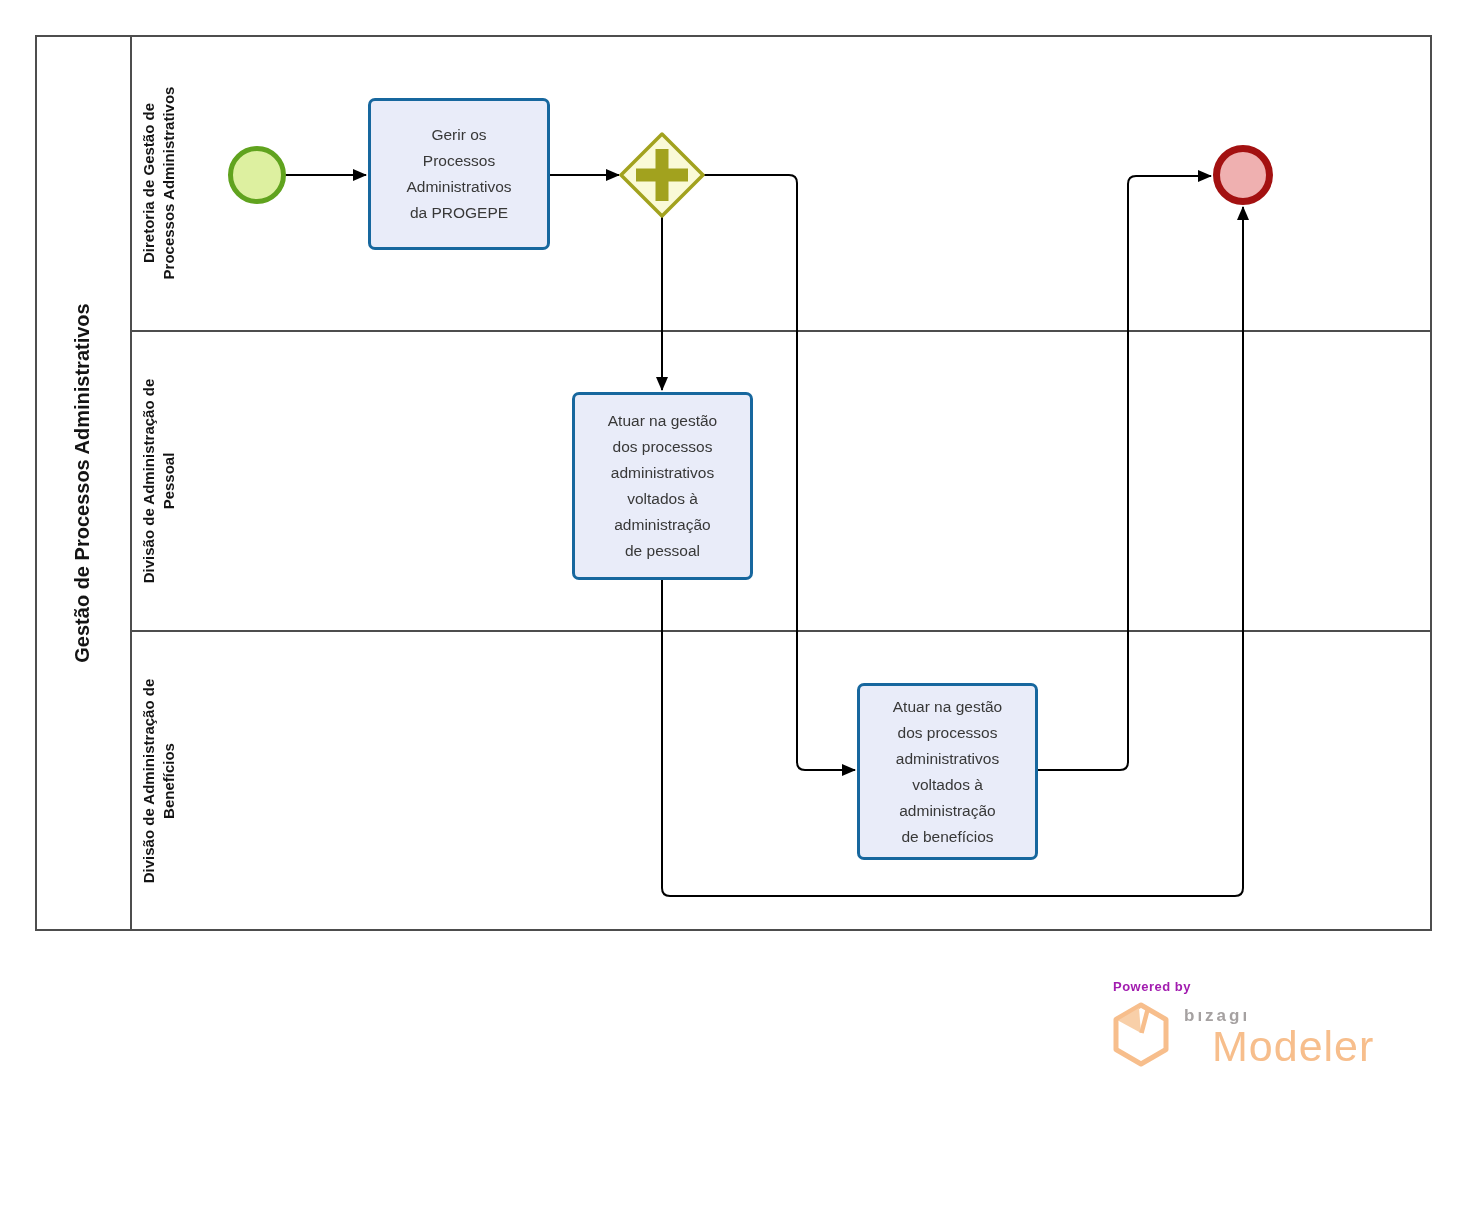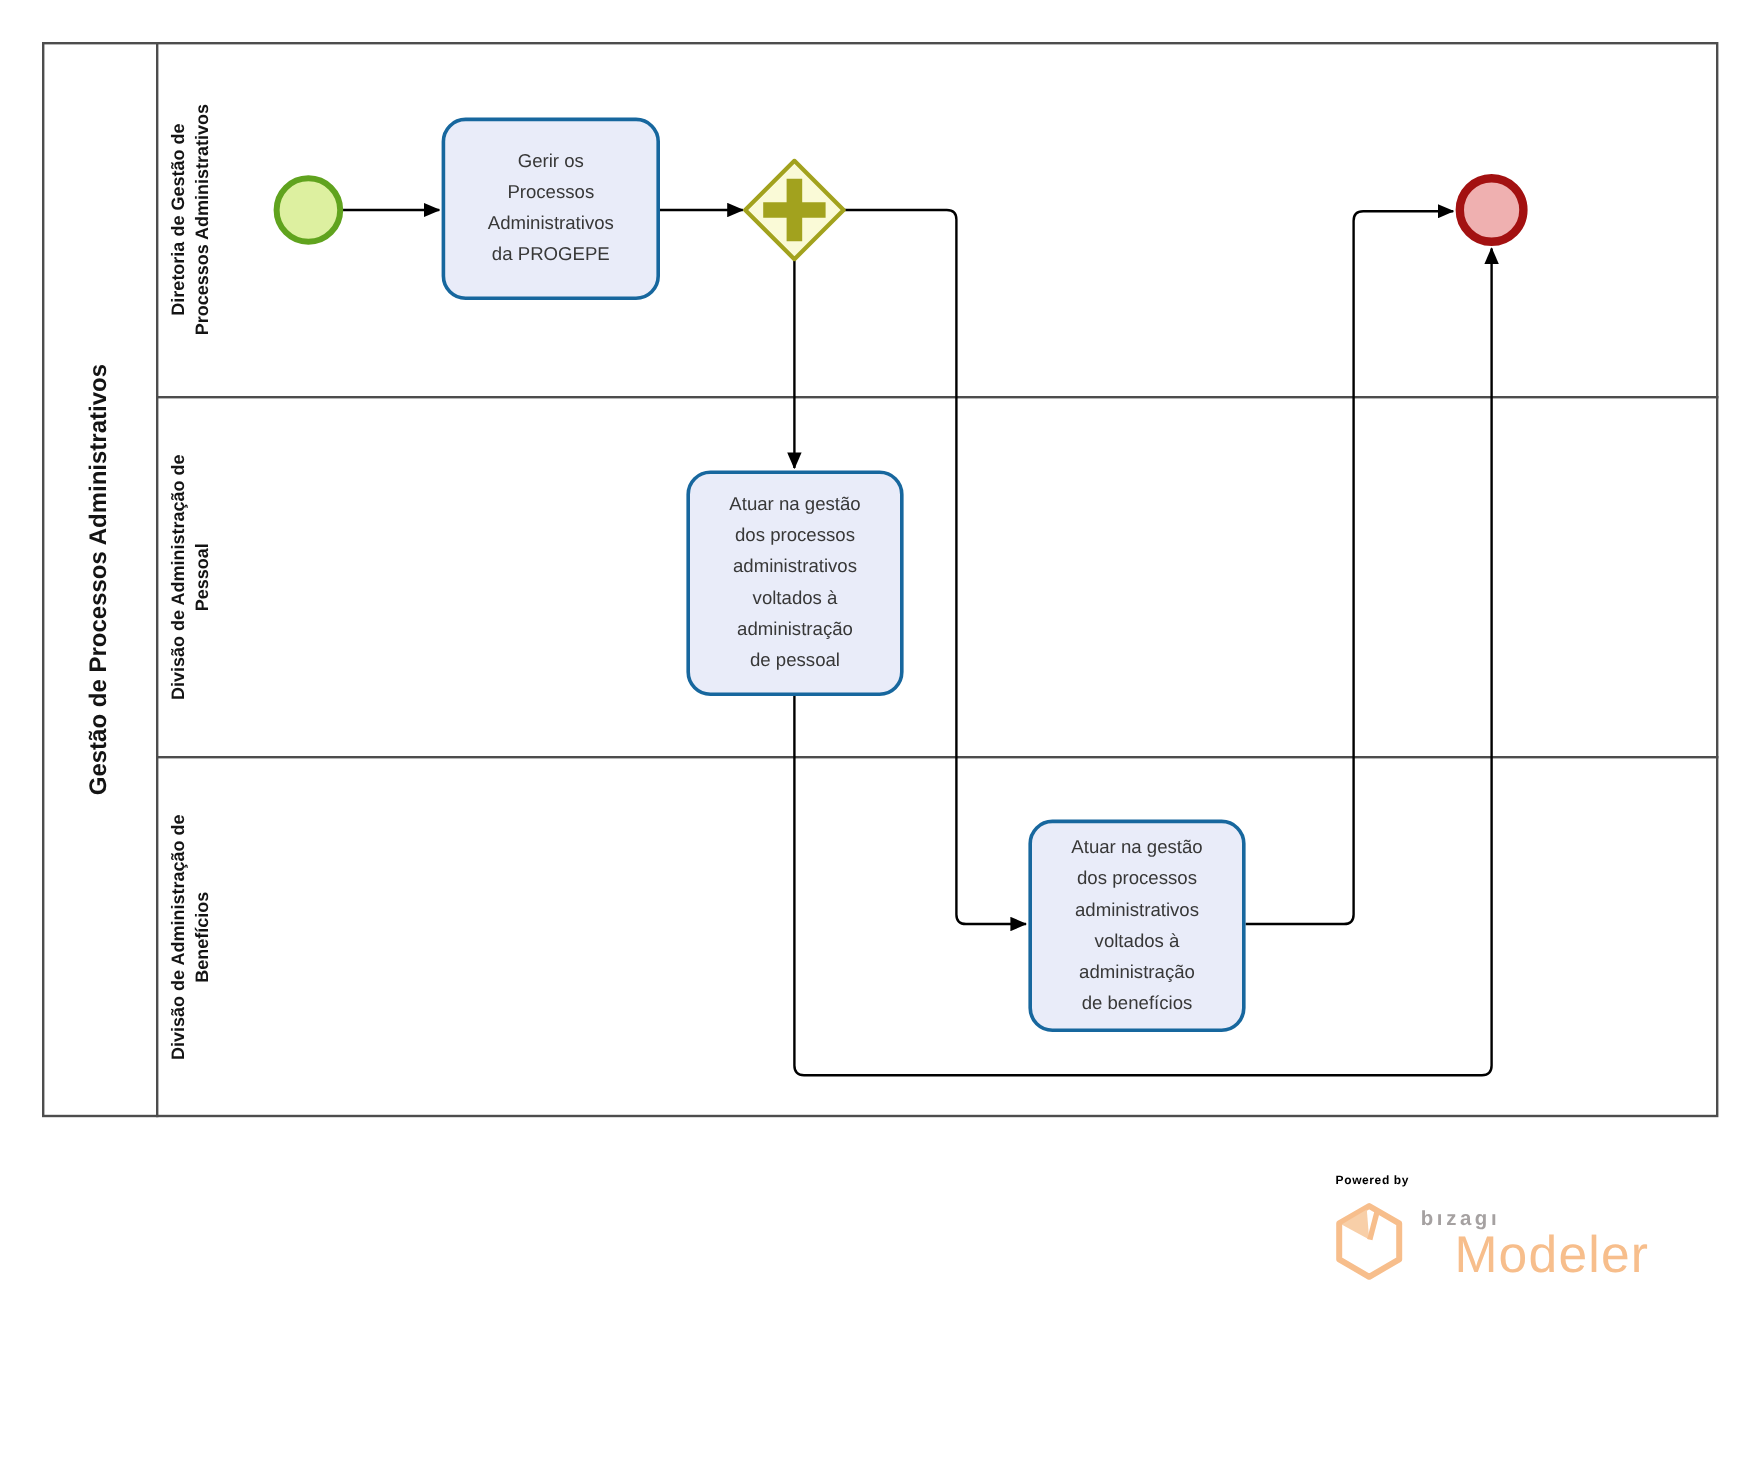--- a/index.html
+++ b/index.html
@@ -18,36 +18,36 @@
   .lane-label.l1{top:162px;}
   .lane-label.l2{top:460px;}
   .lane-label.l3{top:760px;}
 
   
   svg.flows{position:absolute;left:0;top:0;pointer-events:none;}
   svg.flows path.flow{fill:none;stroke:var(--flow);stroke-width:2px;}
   svg.flows .arrowhead{fill:var(--flow);}
 
   
-  .task{position:absolute;box-sizing:border-box;background:var(--task-fill);border:3px solid var(--task-border);border-radius:20px;display:flex;align-items:center;justify-content:center;}
+  .task{position:absolute;box-sizing:border-box;background:var(--task-fill);border:3px solid var(--task-border);border-radius:7px;display:flex;align-items:center;justify-content:center;}
   .task-label{font-size:15.5px;line-height:26px;color:#383838;text-align:center;white-space:pre-line;}
   .task.t1{left:368px;top:98px;width:182px;height:152px;}
   .task.t2{left:572px;top:392px;width:181px;height:188px;}
   .task.t3{left:857px;top:683px;width:181px;height:177px;}
 
   .event{position:absolute;box-sizing:border-box;border-radius:50%;}
   .event.start{left:228px;top:146px;width:58px;height:58px;background:var(--start-fill);border:5px solid var(--start-border);}
   .event.end{left:1213px;top:145px;width:60px;height:60px;background:var(--end-fill);border:7px solid var(--end-border);}
 
   .gateway{position:absolute;left:619px;top:132px;width:86px;height:86px;}
   .gateway polygon{fill:var(--gateway-fill);stroke:var(--gateway-border);stroke-width:3.5px;stroke-linejoin:round;}
   .gateway path{stroke:var(--gateway-border);stroke-width:13px;fill:none;}
 
   
-  .powered-by{position:absolute;left:1113px;top:979px;font-size:10px;font-weight:600;letter-spacing:.5px;color:#000000;text-align:right;}
+  .powered-by{position:absolute;left:1113px;top:979px;font-size:13px;font-weight:600;letter-spacing:.5px;color:#a21caf;text-align:right;}
   .hex-logo{position:absolute;left:1110px;top:1002px;}
   .brand-name{position:absolute;left:1184px;top:1006px;font-size:17px;font-weight:600;letter-spacing:3px;color:#A5A1A1;}
   .product-name{position:absolute;left:1180px;top:1022px;font-size:43px;font-weight:500;letter-spacing:1px;color:#F7BE8C;margin-left:32px;}
 </style>
 </head>
 <body>
 
 <div class="canvas">
 
   <div class="pool-outline"></div>

